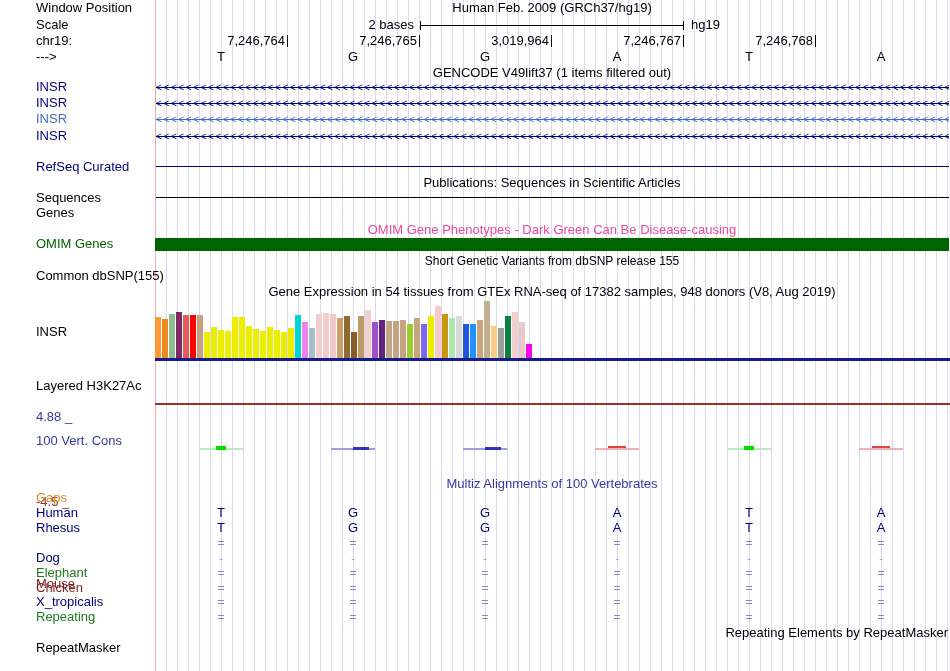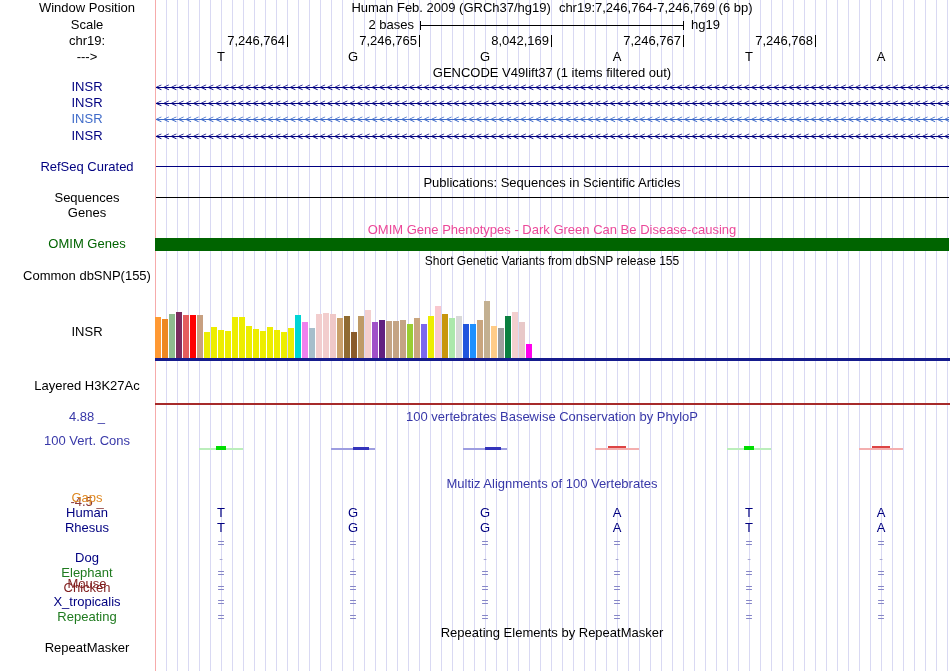--- a/index.html
+++ b/index.html
@@ -1,18 +1,18 @@
 <!DOCTYPE html>
 <html><head>
 <meta charset="utf-8">
 <style>
   html,body{margin:0;padding:0;background:#fff;}
   .page{position:relative;width:950px;height:671px;background:#fff;overflow:hidden;
         font-family:"Liberation Sans",sans-serif;font-size:13px;color:#000;}
-  .lbl{position:absolute;left:12px;width:150px;height:16px;line-height:16px;text-align:center;white-space:nowrap;}
+  .lbl{position:absolute;left:0;width:150px;height:16px;line-height:16px;text-align:left;white-space:nowrap;padding-left:36px;}
   .title{position:absolute;left:156px;width:792px;height:16px;line-height:16px;text-align:center;white-space:nowrap;}
   .gridline{position:absolute;top:0;height:671px;width:1px;background:#D9D9F3;}
   .pink-guideline{position:absolute;left:155px;top:0;height:671px;width:1px;background:#F6ABAB;}
   .hline{position:absolute;left:156px;width:793px;}
   .ruler-num{position:absolute;top:33px;height:15px;line-height:15px;white-space:nowrap;}
   .ruler-tick{position:absolute;top:35px;width:1px;height:12px;background:#000;}
   .base-letter{position:absolute;top:49px;width:26px;height:16px;line-height:16px;text-align:center;}
   .arrow-row{position:absolute;left:156px;width:793px;height:13px;overflow:hidden;white-space:nowrap;
              font-size:10px;letter-spacing:1.6px;line-height:13px;}
   .arrow-line{position:absolute;left:156px;width:793px;height:1px;}
@@ -103,37 +103,36 @@
     <div class="gridline" style="left: 199px;"></div>
     <div class="gridline" style="left: 188px;"></div>
     <div class="gridline" style="left: 177px;"></div>
     <div class="gridline" style="left: 166px;"></div>
 
   <div class="pink-guideline"></div>
 
   <div class="lbl" style="top:0;">Window Position</div>
   <div class="header-row">
     <span>Human Feb. 2009 (GRCh37/hg19)</span>
-    <span>chr19:7,246,764-7,246,769 (6 bp)</span>
   </div>
 
   <div class="lbl" style="top:17px;">Scale</div>
   <div style="position:absolute;top:17px;right:536px;height:16px;line-height:16px;">2 bases</div>
   <div class="scale-line"></div>
   <div class="scale-tick" style="left:420px;"></div>
   <div class="scale-tick" style="left:683px;"></div>
   <div style="position:absolute;top:17px;left:691px;height:16px;line-height:16px;">hg19</div>
 
   <div class="lbl" style="top:33px;">chr19:</div>
   <div id="ruler">
       <div class="ruler-num" style="right: 665px;">7,246,764</div>
       <div class="ruler-tick" style="left: 287px;"></div>
       <div class="ruler-num" style="right: 533px;">7,246,765</div>
       <div class="ruler-tick" style="left: 419px;"></div>
-      <div class="ruler-num" style="right: 401px;">8,042,169</div>
+      <div class="ruler-num" style="right: 401px;">3,019,964</div>
       <div class="ruler-tick" style="left: 551px;"></div>
       <div class="ruler-num" style="right: 269px;">7,246,767</div>
       <div class="ruler-tick" style="left: 683px;"></div>
       <div class="ruler-num" style="right: 137px;">7,246,768</div>
       <div class="ruler-tick" style="left: 815px;"></div>
     </div>
 
   <div class="lbl" style="top:49px;">---&gt;</div>
   <div id="bases">
       <div class="base-letter" style="left: 208px;">T</div>
@@ -168,20 +167,21 @@
   <div class="hline" style="top:197px;height:1px;background:#000;"></div>
   <div class="lbl" style="top:205px;">Genes</div>
 
   <div class="title" style="top:222px;color:#ec4899;">OMIM Gene Phenotypes - Dark Green Can Be Disease-causing</div>
   <div class="lbl" style="top:236px;color:#006400;">OMIM Genes</div>
   <div class="omim-bar" style="background:#006400;"></div>
 
   <div class="title" style="top:253px;font-size:12px;">Short Genetic Variants from dbSNP release 155</div>
   <div class="lbl" style="top:268px;">Common dbSNP(155)</div>
 
+  <div class="title" style="top:284px;">Gene Expression in 54 tissues from GTEx RNA-seq of 17382 samples, 948 donors (V8, Aug 2019)</div>
   <div class="lbl" style="top:324px;">INSR</div>
   <div id="gtex-bars">
       <div class="gtex-bar" style="left: 155px; top: 317px; height: 41px; background: rgb(255, 153, 51);"></div>
       <div class="gtex-bar" style="left: 162px; top: 319px; height: 39px; background: rgb(238, 136, 34);"></div>
       <div class="gtex-bar" style="left: 169px; top: 314px; height: 44px; background: rgb(143, 188, 143);"></div>
       <div class="gtex-bar" style="left: 176px; top: 312px; height: 46px; background: rgb(124, 44, 94);"></div>
       <div class="gtex-bar" style="left: 183px; top: 315px; height: 43px; background: rgb(228, 93, 93);"></div>
       <div class="gtex-bar" style="left: 190px; top: 315px; height: 43px; background: rgb(255, 0, 0);"></div>
       <div class="gtex-bar" style="left: 197px; top: 315px; height: 43px; background: rgb(200, 160, 128);"></div>
       <div class="gtex-bar" style="left: 204px; top: 332px; height: 26px; background: rgb(237, 237, 0);"></div>
@@ -231,21 +231,20 @@
       <div class="gtex-bar" style="left: 512px; top: 312px; height: 46px; background: rgb(243, 207, 207);"></div>
       <div class="gtex-bar" style="left: 519px; top: 322px; height: 36px; background: rgb(232, 200, 200);"></div>
       <div class="gtex-bar" style="left: 526px; top: 344px; height: 14px; background: rgb(255, 0, 238);"></div>
     </div>
   <div class="gtex-baseline" style="background:#151B8D;"></div>
 
   <div class="lbl" style="top:378px;">Layered H3K27Ac</div>
   <div class="h3k-line" style="background:#A62A2A;"></div>
 
   <div class="lbl" style="top:409px;color:#3838A8;">4.88 _</div>
-  <div class="title" style="top:409px;color:#3838A8;">100 vertebrates Basewise Conservation by PhyloP</div>
   <div class="lbl" style="top:433px;color:#3838A8;">100 Vert. Cons</div>
   <div class="lbl" style="top:458px;color:#8B3A3A;margin-top:36px;">-4.5 _</div>
   <div id="phylop-marks">
       <div class="mark-line" style="left: 199px; top: 448px; width: 44px; background: rgb(187, 238, 187);"></div>
       <div class="mark-core" style="left: 216px; top: 446px; width: 10px; height: 4px; background: rgb(0, 221, 0);"></div>
       <div class="mark-line" style="left: 331px; top: 448px; width: 44px; background: rgb(157, 157, 224);"></div>
       <div class="mark-core" style="left: 353px; top: 447px; width: 16px; height: 3px; background: rgb(51, 51, 187);"></div>
       <div class="mark-line" style="left: 463px; top: 448px; width: 44px; background: rgb(157, 157, 224);"></div>
       <div class="mark-core" style="left: 485px; top: 447px; width: 16px; height: 3px; background: rgb(51, 51, 187);"></div>
       <div class="mark-line" style="left: 595px; top: 448px; width: 44px; background: rgb(244, 175, 175);"></div>
@@ -310,16 +309,16 @@
       <div class="mz-cell" style="left: 868px; top: 594px; color: rgb(134, 134, 200); font-size: 12px;">=</div>
       <div class="lbl" style="top: 609px; color: rgb(31, 122, 31);">Repeating</div>
       <div class="mz-cell" style="left: 208px; top: 609px; color: rgb(134, 134, 200); font-size: 12px;">=</div>
       <div class="mz-cell" style="left: 340px; top: 609px; color: rgb(134, 134, 200); font-size: 12px;">=</div>
       <div class="mz-cell" style="left: 472px; top: 609px; color: rgb(134, 134, 200); font-size: 12px;">=</div>
       <div class="mz-cell" style="left: 604px; top: 609px; color: rgb(134, 134, 200); font-size: 12px;">=</div>
       <div class="mz-cell" style="left: 736px; top: 609px; color: rgb(134, 134, 200); font-size: 12px;">=</div>
       <div class="mz-cell" style="left: 868px; top: 609px; color: rgb(134, 134, 200); font-size: 12px;">=</div>
     </div>
 
-  <div class="title" style="top:625px;">Repeating Elements by RepeatMasker</div>
+  <div class="title" style="top:625px;text-align:right;">Repeating Elements by RepeatMasker</div>
   <div class="lbl" style="top:640px;">RepeatMasker</div>
 
 </div>
 
 </body></html>

